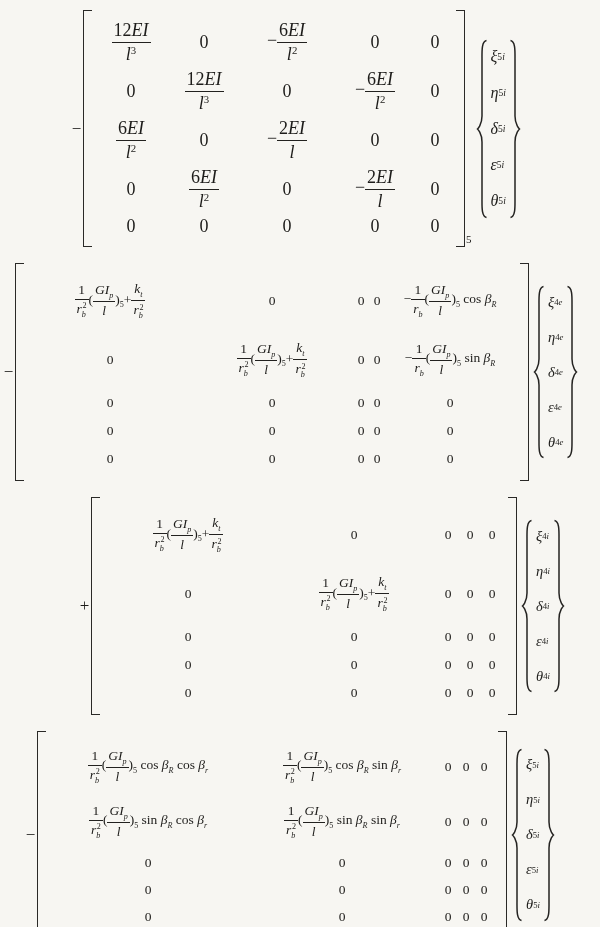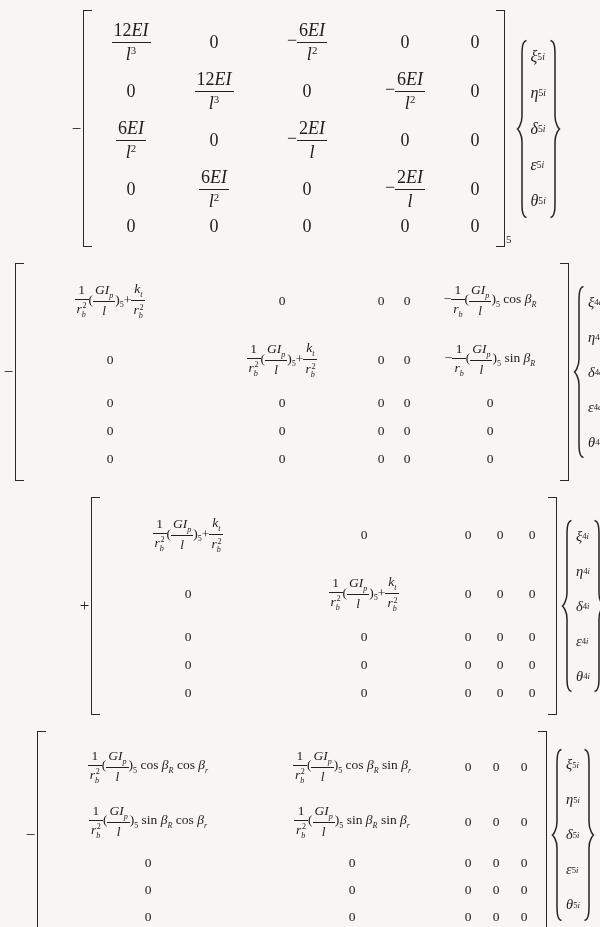--- a/index.html
+++ b/index.html
@@ -9,21 +9,21 @@
   .b1{margin:2px 0 16px 70px;font-size:18px}
   .b2{margin:0 0 16px 2px;font-size:13.5px}
   .b3{margin:0 0 16px 78px;font-size:13.5px}
   .b4{margin:0 0 0 24px;font-size:13.5px}
   .sign{min-width:13px;text-align:center;font-size:17px}
   .mxwrap{display:flex;align-items:stretch}
   .lbr{width:8px;border:1.6px solid #2a2927;border-right:0;margin-right:4px}
   .rbr{width:8px;border:1.6px solid #2a2927;border-left:0;margin-left:4px}
   .rbrw{display:flex}
   .bsub{align-self:flex-end;font-size:11px;line-height:1;margin:0 0 2px 1px}
-  .mx{display:grid;align-items:center;justify-items:center;padding:8px 2px;column-gap:12px}
+  .mx{display:grid;align-items:center;justify-items:center;padding:8px 2px;column-gap:2px}
   .b1 .mx{grid-template-columns:66px 76px 86px 86px 30px;grid-template-rows:49px 49px 49px 49px 25px}
   .b2 .mx{grid-template-columns:160px 160px 14px 14px 128px;grid-template-rows:59px 59px 28px 28px 28px}
   .b3 .mx{grid-template-columns:164px 164px 20px 20px 20px;grid-template-rows:59px 59px 28px 28px 28px}
   .b4 .mx{grid-template-columns:192px 192px 16px 16px 16px;grid-template-rows:55px 55px 27px 27px 27px}
   .cell{text-align:center;line-height:1.15;white-space:nowrap}
   .mit{font-style:italic}
   .mrm{font-style:normal}
   .mfrac{display:inline-block;vertical-align:middle;text-align:center}
   .fnum{display:block;border-bottom:1.3px solid #22211f;padding:0 2px 1px}
   .fden{display:block;padding:1px 2px 0}

